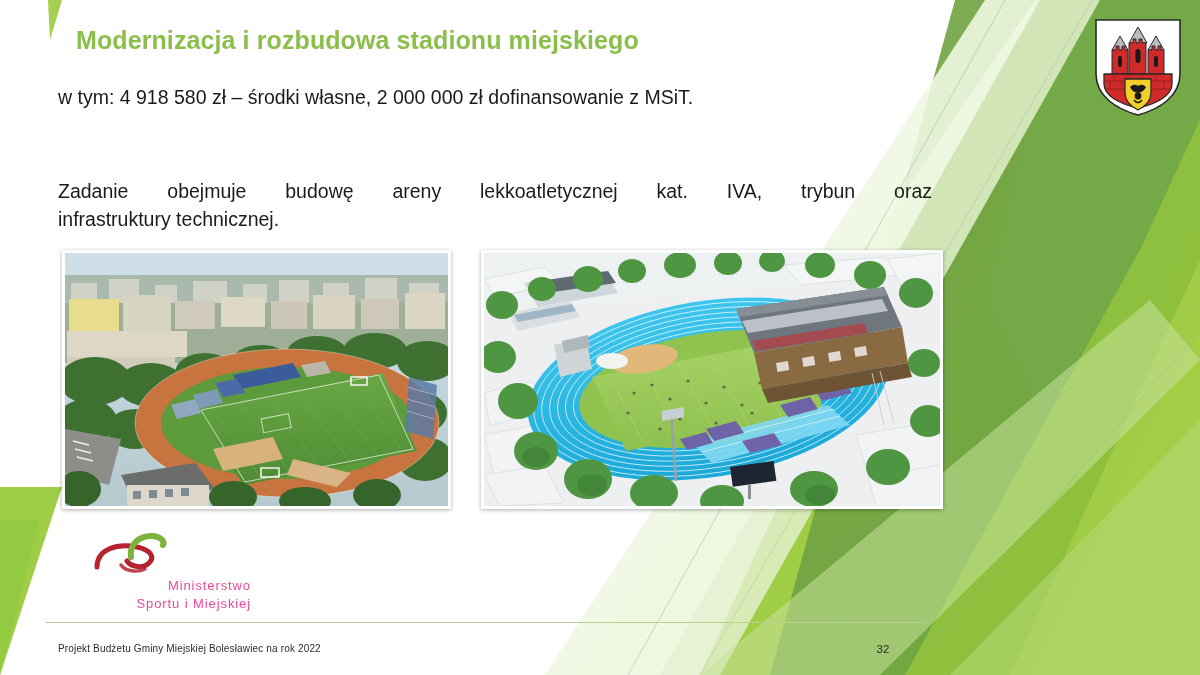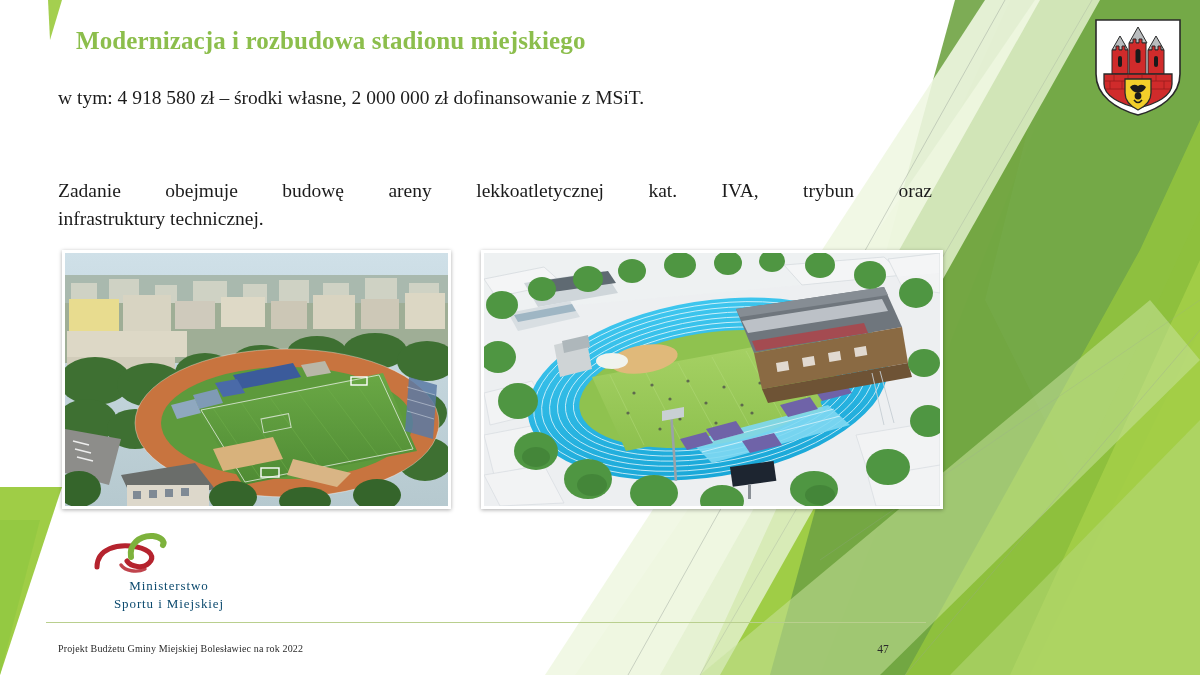--- a/index.html
+++ b/index.html
@@ -6,21 +6,21 @@
     margin: 0;
     padding: 0;
     background: #ffffff;
   }
   .slide {
     position: relative;
     width: 1200px;
     height: 675px;
     overflow: hidden;
     background: #ffffff;
-    font-family: Liberation Serif, serif;
+    font-family: Liberation Sans, sans-serif;
   }
 
   
   .bg-layer {
     position: absolute;
     inset: 0;
     pointer-events: none;
   }
   .bg-layer svg { display: block; width: 1200px; height: 675px; }
 
@@ -100,25 +100,25 @@
   .ministry-mark {
     position: absolute;
     left: 28px;
     top: 0;
     width: 78px;
     height: 48px;
   }
   .ministry-mark svg { display: block; width: 100%; height: 100%; }
   .ministry-text {
     position: absolute;
-    left: 16px;
+    left: 8px;
     top: 50px;
     width: 180px;
-    text-align: center;
-    color: #0c4a6e;
+    text-align: right;
+    color: #ec4899;
     font-size: 13px;
     line-height: 1.42;
     letter-spacing: 0.9px;
   }
 
   
   .footer-rule {
     position: absolute;
     left: 46px;
     top: 622px;
@@ -495,15 +495,15 @@
       </svg>
     </div>
     <div class="ministry-text">
       <div>Ministerstwo</div>
       <div>Sportu i Miejskiej</div>
     </div>
   </div>
 
   <div class="footer-rule"></div>
   <div class="footer-text">Projekt Budżetu Gminy Miejskiej Bolesławiec na rok 2022</div>
-  <div class="footer-page">47</div>
+  <div class="footer-page">32</div>
 
 </div>
 
 </body></html>

